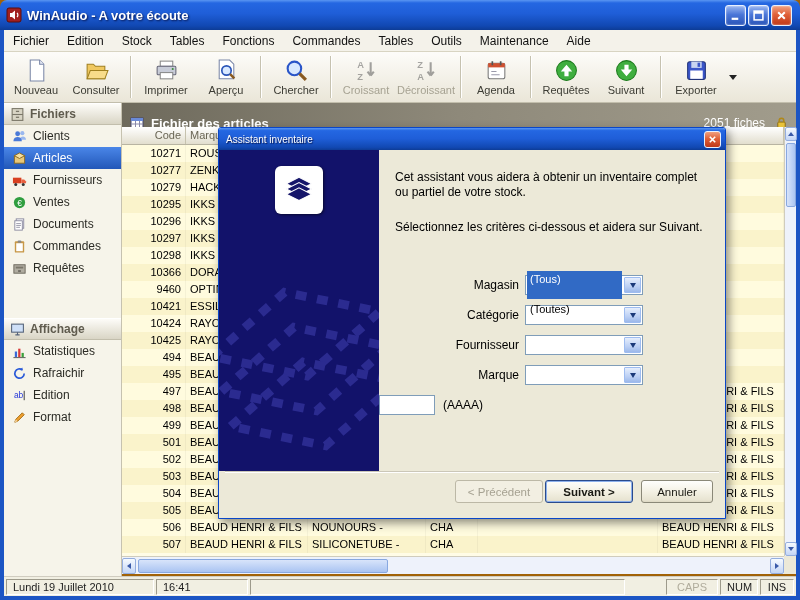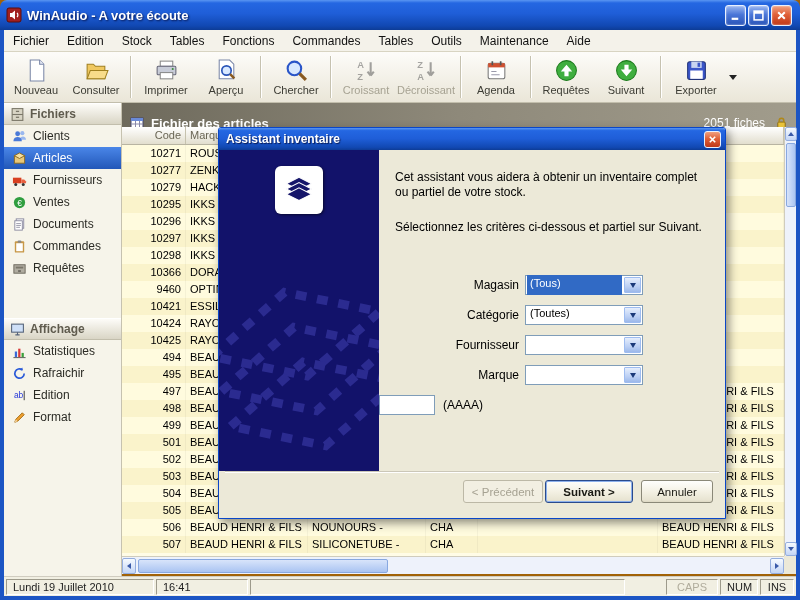--- a/index.html
+++ b/index.html
@@ -96,52 +96,52 @@
   .sp.caps{width:52px;color:#b0ac9c;text-align:center;margin-left:39px;}
   .sp.num{width:38px;text-align:center;}
   .sp.ins{width:34px;text-align:center;}
   
   .dialog{position:absolute;left:218px;top:127px;width:508px;height:392px;box-sizing:border-box;
     background:#ece9d8;border:1px solid #0a46c8;border-radius:3px 3px 0 0;
     box-shadow:3px 4px 10px rgba(30,30,30,.5);}
   .dlg-title{position:absolute;left:0;top:0;right:0;height:22px;box-sizing:border-box;border-radius:2px 2px 0 0;
     background:linear-gradient(180deg,#5a96f2 0%,#2467e2 12%,#1f5ed8 48%,#1148b2 88%,#0d3c96 100%);
     display:flex;align-items:center;padding:0 4px 0 7px;}
-  .dlg-title-text{color:#fff;font-weight:bold;font-size:12px;flex:1;text-shadow:1px 1px 1px rgba(0,0,40,.7);}
+  .dlg-title-text{color:#fff;font-weight:normal;font-size:10px;flex:1;text-shadow:1px 1px 1px rgba(0,0,40,.7);}
   .dlg-close{width:17px;height:17px;border-radius:3px;border:1px solid #e8f0ff;box-sizing:border-box;
     background:linear-gradient(#f0a080,#e06038 45%,#c03818);display:flex;align-items:center;justify-content:center;}
   .dlg-strip{position:absolute;left:0;top:22px;width:160px;height:321px;background:#12126a;overflow:hidden;}
   .wiz-badge{position:absolute;left:56px;top:16px;width:48px;height:48px;background:#fff;border-radius:6px;
     box-shadow:1px 1px 3px rgba(0,0,0,.55);display:flex;align-items:center;justify-content:center;}
   .wiz-badge svg{width:38px;height:38px;}
   .wiz-watermark{position:absolute;left:-42px;top:96px;width:260px;height:260px;transform:rotate(-15deg);opacity:.55;}
   .dlg-content{position:absolute;left:160px;top:4px;right:0;height:321px;font-size:12px;color:#000;}
   .dlg-p1{margin:38px 18px 0 16px;line-height:15px;}
   .dlg-p2{margin:20px 18px 0 16px;line-height:15px;}
   .frm{margin-top:40px;}
   .frm-row{display:flex;align-items:center;height:20px;margin-bottom:10px;}
   .frm-label{width:140px;text-align:right;margin-right:6px;font-size:12px;}
   .combo{position:relative;width:118px;height:20px;background:#fff;border:1px solid #7f9db9;box-sizing:border-box;
     display:flex;align-items:center;}
-  .combo .val{flex:1;font-size:11px;height:20px;line-height:16px;margin:1px;padding:0 3px;overflow:hidden;white-space:nowrap;}
+  .combo .val{flex:1;font-size:11px;height:28px;line-height:16px;margin:1px;padding:0 3px;overflow:hidden;white-space:nowrap;}
   .combo .val.sel{background:#316ac5;color:#fff;}
   .cbtn{width:17px;height:16px;margin:1px;flex:none;border:1px solid #9ebcf0;box-sizing:border-box;border-radius:1px;
     background:linear-gradient(#e6eefc,#bcd0f4 60%,#9cb8ea);display:flex;align-items:center;justify-content:center;}
   .cbtn i{width:0;height:0;border-left:3.5px solid transparent;border-right:3.5px solid transparent;border-top:5px solid #1c3a7a;}
   .annee{width:56px;height:20px;border:1px solid #7f9db9;box-sizing:border-box;font-size:11px;padding:0 3px;
     font-family:"Liberation Sans",sans-serif;background:#fff;}
   .annee-hint{margin-left:8px;font-size:12px;}
   .dlg-sep{position:absolute;left:6px;right:6px;top:343px;border-top:1px solid #cbc7b8;border-bottom:1px solid #ffffff;}
   .dlg-buttons{position:absolute;top:352px;left:0;right:12px;display:flex;justify-content:flex-end;align-items:center;}
   .xpbtn{height:23px;font-size:11.5px;font-family:"Liberation Sans",sans-serif;color:#1a1a14;
     background:linear-gradient(#fefefc,#f4f1e4 50%,#e8e4d2 90%,#ddd8c4);
     border:1px solid #8a8878;border-radius:3px;padding:0 6px;box-sizing:border-box;}
   .xpbtn.default{border-color:#2a4a8c;box-shadow:inset 0 0 0 1px #8cb0ec;font-weight:bold;}
   .xpbtn.disabled{color:#a6a292;border-color:#bcb8a6;background:#f2efe2;}
-  .btn-prec{width:80px;margin-right:2px;}
+  .btn-prec{width:88px;margin-right:2px;}
   .btn-suiv{width:88px;margin-right:8px;}
   .btn-ann{width:72px;}
 </style>
 </head>
 <body>
 
 <div class="window">
 
   <div class="titlebar">
     <span class="app-icon">
@@ -738,21 +738,21 @@
       <svg class="wiz-watermark" viewBox="0 0 36 36">
         <g fill="none" stroke="#4040b0" stroke-width="1.2" stroke-dasharray="1.5 1.5">
           <path d="M6 12l12-6 12 6-12 6z"></path>
             <path d="M6 17l12-6 12 6-12 6z"></path>
             <path d="M6 22l12-6 12 6-12 6z"></path>
         </g>
       </svg>
     </div>
     <div class="dlg-content">
       <p class="dlg-p1">Cet assistant vous aidera à obtenir un inventaire complet ou partiel de votre stock.</p>
-      <p class="dlg-p2">Sélectionnez les critères ci-dessous et partiel sur Suivant.</p>
+      <p class="dlg-p2">Sélectionnez les critères ci-dessous et aidera sur Suivant.</p>
       <div class="frm">
         <div class="frm-row">
           <span class="frm-label">Magasin</span>
           <span class="combo">
             <span class="val sel">(Tous)</span>
             <span class="cbtn">
                 <i></i>
               </span>
           </span>
         </div>

